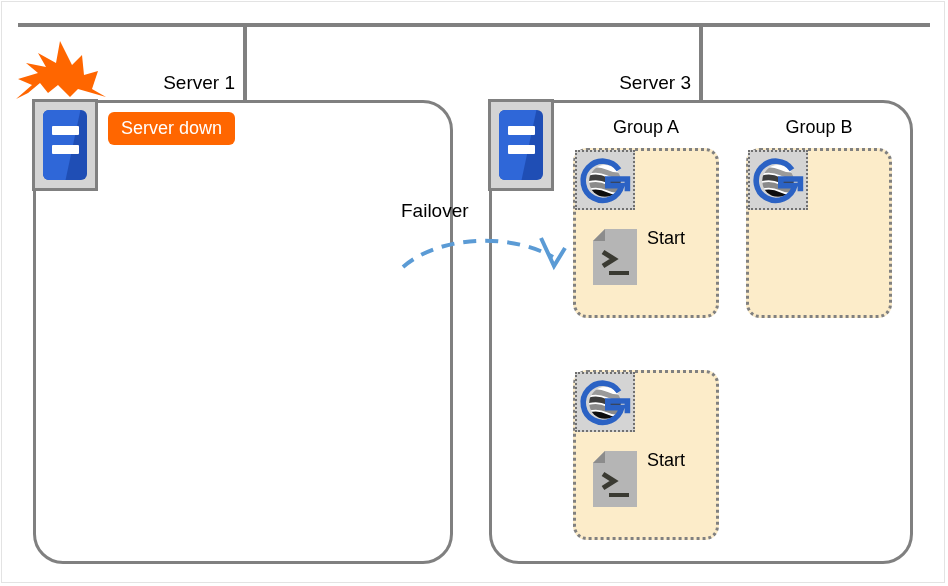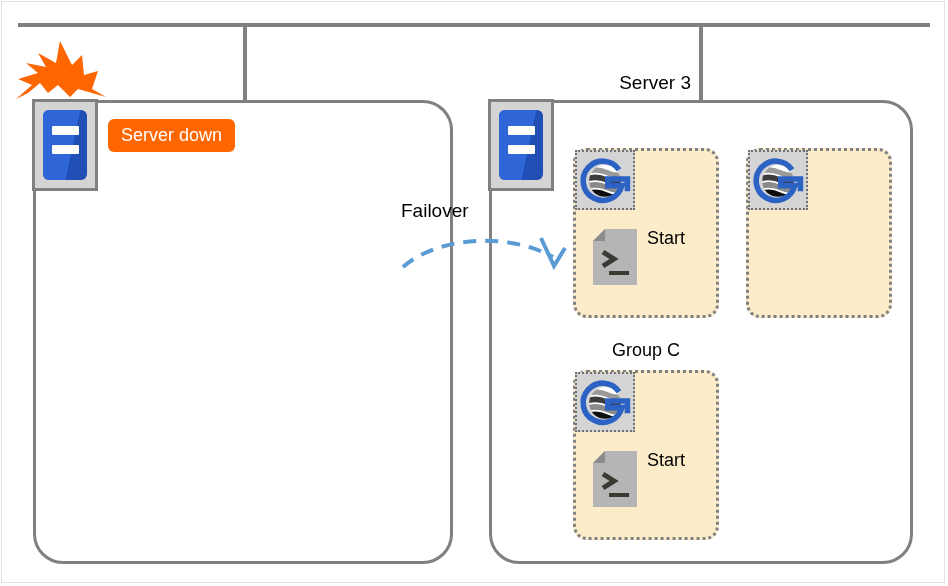--- a/index.html
+++ b/index.html
@@ -156,53 +156,55 @@
 <body>
 
 <div id="canvas">
 
   <div class="outer-frame"></div>
 
   <div class="rail-h"></div>
   <div class="rail-v" style="left:243px; top:23px; height:78px;"></div>
   <div class="rail-v" style="left:699px; top:23px; height:78px;"></div>
 
+  <div class="rail-label" style="left:60px; top:72px; width:175px;">Server 1</div>
   <div class="rail-label" style="left:516px; top:72px; width:175px;">Server 3</div>
 
   <div class="server-box" style="left:33px; top:100px; width:420px; height:464px;"></div>
 
   <svg class="burst" style="left:8px; top:33px;" width="100" height="72" viewBox="0 0 100 72">
     <polygon fill="#ff6600" points="8,66 24,52 10,46 30,40 18,30 38,34 30,20 48,30 52,8 64,32 74,22 76,42 90,38 84,56 98,64 70,56 62,64 50,52 40,60 32,50 20,60"></polygon>
   </svg>
 
   <div class="srv-icon" style="left:32px; top:99px;">
     <div class="body">
       <div class="bar b1"></div>
       <div class="bar b2"></div>
     </div>
   </div>
 
-  <div class="badge" style="left:108px; top:119px;">Server down</div>
+  <div class="badge" style="left:108px; top:112px;">Server down</div>
 
   <div class="failover-label" style="left:361px; top:200px;margin-left:40px;">Failover</div>
 
   <svg class="failover-arrow" style="left:395px; top:225px;" width="180" height="60" viewBox="0 0 180 60">
     <path d="M 8 42 C 45 10, 115 8, 158 32" fill="none" stroke="#5b9bd5" stroke-width="4" stroke-dasharray="13 9" stroke-linecap="butt"></path>
     <path d="M 146 13 L 159 41 L 170 23" fill="none" stroke="#5b9bd5" stroke-width="4" stroke-linecap="butt"></path>
   </svg>
 
   <div class="server-box" style="left:489px; top:100px; width:424px; height:464px;"></div>
 
   <div class="srv-icon" style="left:488px; top:99px;">
     <div class="body">
       <div class="bar b1"></div>
       <div class="bar b2"></div>
     </div>
   </div>
 
+  <div class="group-label" style="left:573px; top:117px; width:146px;">Group A</div>
   <div class="group-box" style="left:573px; top:148px; width:146px; height:170px;"></div>
 
   <svg class="g-icon" style="left:575px; top:150px;" viewBox="0 0 60 60">
     <defs>
       <clipPath id="sphA">
           <circle cx="30" cy="31" r="17"></circle>
         </clipPath>
     </defs>
     <circle cx="30" cy="31" r="17" fill="#ffffff"></circle>
     <g clip-path="url(#sphA)">
@@ -217,39 +219,39 @@
   <div class="script-row" style="left:592px; top:228px;">
     <svg width="46" height="58" viewBox="0 0 46 58">
       <path d="M13 1 L45 1 L45 57 L1 57 L1 13 Z" fill="#b5b5b5"></path>
       <path d="M13 1 L13 13 L1 13 Z" fill="#8c8c8c"></path>
       <path d="M11 24 L22 31 L11 38" fill="none" stroke="#3a3a32" stroke-width="5" stroke-linejoin="miter" stroke-linecap="butt"></path>
       <rect x="17" y="43" width="20" height="4" fill="#3a3a32"></rect>
     </svg>
     <span class="script-label">Start</span>
   </div>
 
+  <div class="group-label" style="left:746px; top:117px; width:146px;">Group B</div>
   <div class="group-box" style="left:746px; top:148px; width:146px; height:170px;"></div>
 
   <svg class="g-icon" style="left:748px; top:150px;" viewBox="0 0 60 60">
     <defs>
       <clipPath id="sphB">
           <circle cx="30" cy="31" r="17"></circle>
         </clipPath>
     </defs>
     <circle cx="30" cy="31" r="17" fill="#ffffff"></circle>
     <g clip-path="url(#sphB)">
       <path d="M4 20 Q20 13 32 19 Q44 25 58 19 L58 25 Q44 31 32 25 Q20 19 4 26 Z" fill="#9a9a9a"></path>
       <path d="M4 28 Q20 21 32 27 Q44 33 58 27 L58 33 Q44 39 32 33 Q20 27 4 34 Z" fill="#3d3d3d"></path>
       <path d="M4 36 Q20 29 32 35 Q44 41 58 35 L58 41 Q44 47 32 41 Q20 35 4 42 Z" fill="#8a8a8a"></path>
       <path d="M4 44 Q20 37 32 43 Q44 49 58 43 L58 52 Q44 58 32 52 Q20 46 4 53 Z" fill="#0d0d0d"></path>
     </g>
     <path d="M45 19 A21 21 0 1 0 48 36 L33 36 L33 29 L54 29 L54 42" fill="none" stroke="#2b62c4" stroke-width="6" stroke-linejoin="miter"></path>
   </svg>
 
-  <div class="group-label" style="left:573px; top:340px; width:146px;">Group C</div>
   <div class="group-box" style="left:573px; top:370px; width:146px; height:170px;"></div>
 
   <svg class="g-icon" style="left:575px; top:372px;" viewBox="0 0 60 60">
     <defs>
       <clipPath id="sphC">
           <circle cx="30" cy="31" r="17"></circle>
         </clipPath>
     </defs>
     <circle cx="30" cy="31" r="17" fill="#ffffff"></circle>
     <g clip-path="url(#sphC)">

